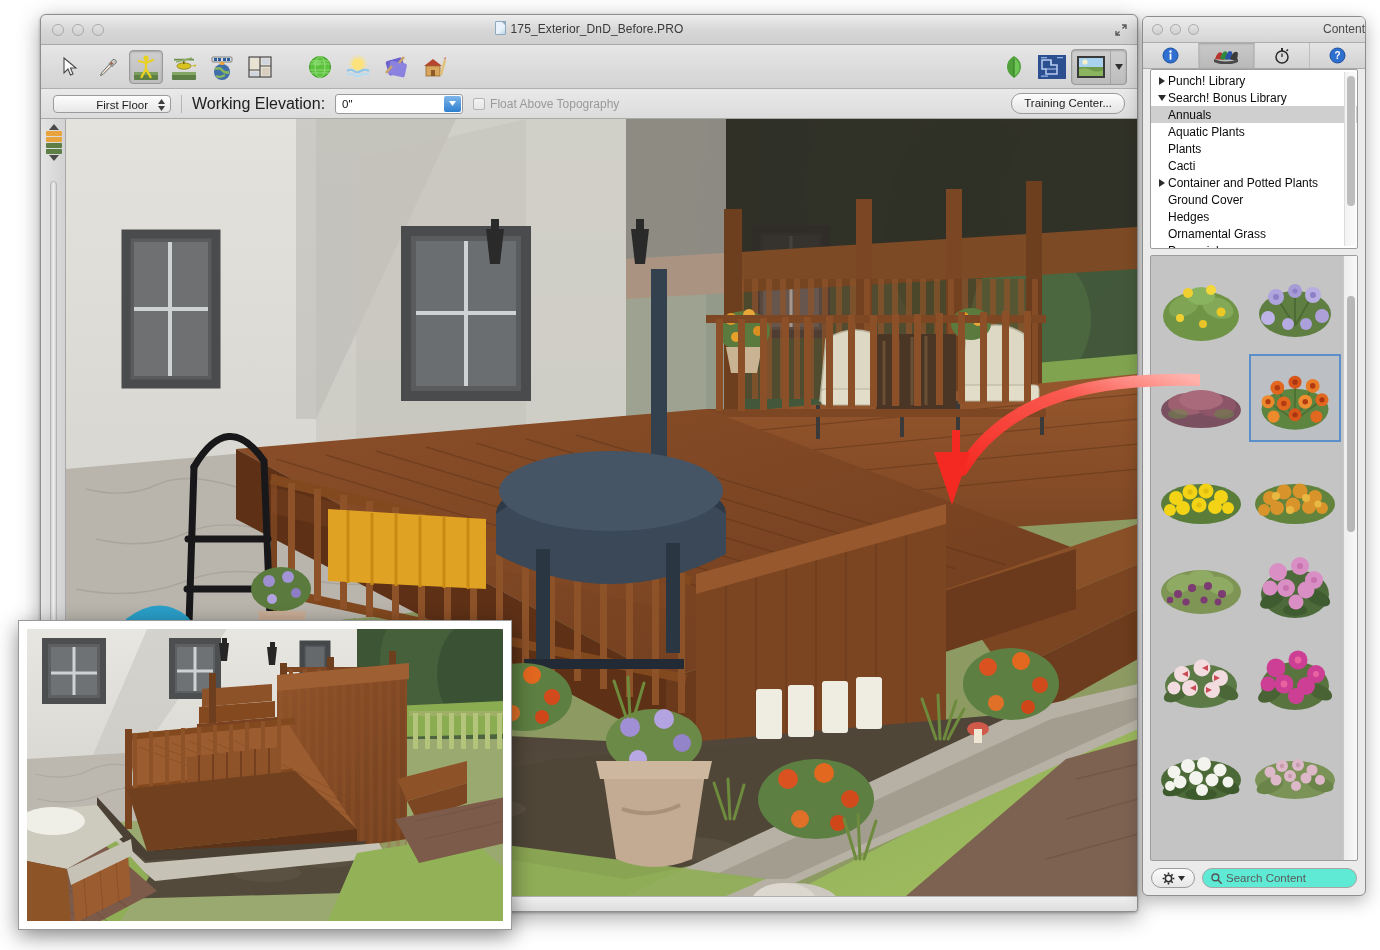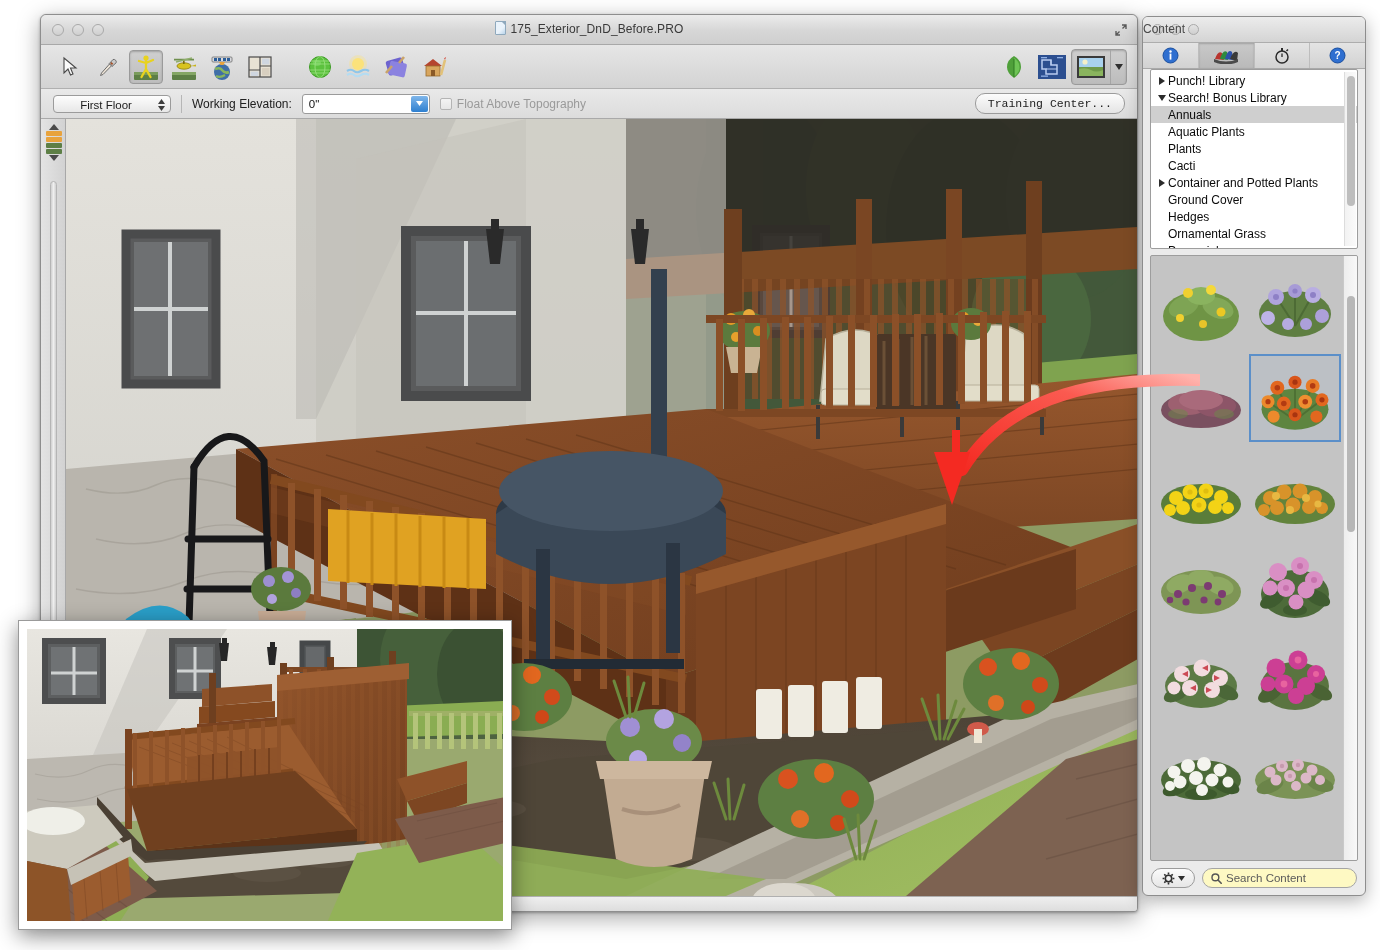--- a/index.html
+++ b/index.html
@@ -90,29 +90,29 @@
   .optionsbar {
     position: relative; height: 30px;
     background: linear-gradient(to bottom,#e9e9e9,#dcdcdc);
     border-bottom: 1px solid #a9a9a9;
     display: flex; align-items: center; padding: 0 12px; gap: 10px;
   }
   .popup-btn {
     height: 18px; min-width: 118px; padding: 0 22px 0 10px;
     background: linear-gradient(to bottom,#fdfdfd,#e7e7e7);
     border: 1px solid #9b9b9b; border-radius: 4px;
-    font-size: 11.5px; color: #1c1c1c; text-align: center;
+    font-size: 11.5px; color: #1c1c1c; text-align: right;
     position: relative; cursor: pointer; line-height: 18px;
   }
   .popup-btn .steppers {
     position: absolute; right: 5px; top: 3px;
     display: flex; flex-direction: column; gap: 2px;
   }
   .vsep { width: 1px; height: 18px; background: #b6b6b6; }
-  .opt-label { font-size: 12px; color: #202020; }
+  .opt-label { font-size: 16px; color: #202020; }
   .combo {
     height: 20px; width: 128px; background: #fff;
     border: 1px solid #9b9b9b; border-radius: 3px;
     font-size: 11.5px; color: #111; padding: 0 22px 0 6px;
     position: relative; line-height: 18px; cursor: text;
   }
   .combo .arrowbox {
     position: absolute; right: 1px; top: 1px; width: 17px; height: 16px;
     background: linear-gradient(to bottom,#7fb6ea,#2e7fd0);
     border-radius: 2px; display: flex; align-items: center; justify-content: center;
@@ -120,21 +120,21 @@
   }
   .chk-wrap { display: flex; align-items: center; gap: 5px; cursor: default; }
   .chk {
     width: 12px; height: 12px; border: 1px solid #b4b4b4; border-radius: 2px;
     background: linear-gradient(to bottom,#f3f3f3,#e6e6e6);
   }
   .chk-label { font-size: 12px; color: #9a9a9a; }
   .push-btn {
     height: 21px; padding: 0 12px; font-size: 11.5px; color: #1d1d1d;
     background: linear-gradient(to bottom,#fcfcfc,#e4e4e4);
-    border: 1px solid #9b9b9b; border-radius: 10px; cursor: pointer; line-height: 19px; font-family: Liberation Mono, monospace;
+    border: 1px solid #9b9b9b; border-radius: 10px; cursor: pointer; line-height: 19px;
   }
 
   
   .canvas-area { position: relative; height: 777px; background: #b9b9b9; display: flex; }
   .left-gutter {
     width: 25px; background: linear-gradient(to right,#e4e4e4,#d2d2d2);
     border-right: 1px solid #a8a8a8; position: relative;
   }
   .elev-slider { position: absolute; left: 5px; top: 4px; width: 16px; }
   .tri { width: 0; height: 0; margin: 1px auto; }
@@ -164,21 +164,21 @@
     overflow: hidden; display: flex; flex-direction: column;
   }
   .cw-title {
     position: relative; height: 26px;
     background: linear-gradient(to bottom,#ececec,#d4d4d4);
     border-bottom: 1px solid #adadad;
   }
   .cw-title .lights { left: 9px; top: 7px; gap: 7px; }
   .cw-title .light { width: 11px; height: 11px; }
   .cw-title-text {
-    position: absolute; left: 0; right: 0; top: 5px; text-align: left;
+    position: absolute; left: 0; right: 0; top: 5px; text-align: right;
     font-size: 12px; color: #4a4a4a;
   }
   .cw-tabs {
     height: 26px; display: flex;
     background: linear-gradient(to bottom,#e4e4e4,#d2d2d2);
     border-bottom: 1px solid #a9a9a9;
   }
   .cw-tab {
     flex: 1; display: flex; align-items: center; justify-content: center;
     border-right: 1px solid #bdbdbd; cursor: pointer;
@@ -245,21 +245,21 @@
   }
   .cw-bottom {
     height: 34px; display: flex; align-items: center; gap: 7px; padding: 0 8px;
   }
   .gear-btn {
     height: 20px; width: 44px; display: flex; align-items: center; justify-content: center; gap: 3px;
     background: linear-gradient(to bottom,#fbfbfb,#e6e6e6);
     border: 1px solid #9b9b9b; border-radius: 10px; cursor: pointer;
   }
   .search-field {
-    flex: 1; height: 20px; background: #fef9c3;
+    flex: 1; height: 20px; background: #5eead4;
     border: 1px solid #a5a5a5; border-radius: 10px;
     display: flex; align-items: center; gap: 4px; padding: 0 8px;
     font-size: 11.5px; color: #5a5a5a;
   }
 
   
   .inset {
     position: absolute; left: 18px; top: 620px;
     width: 494px; height: 310px;
     background: #fff; border: 1px solid #9a9a9a;

